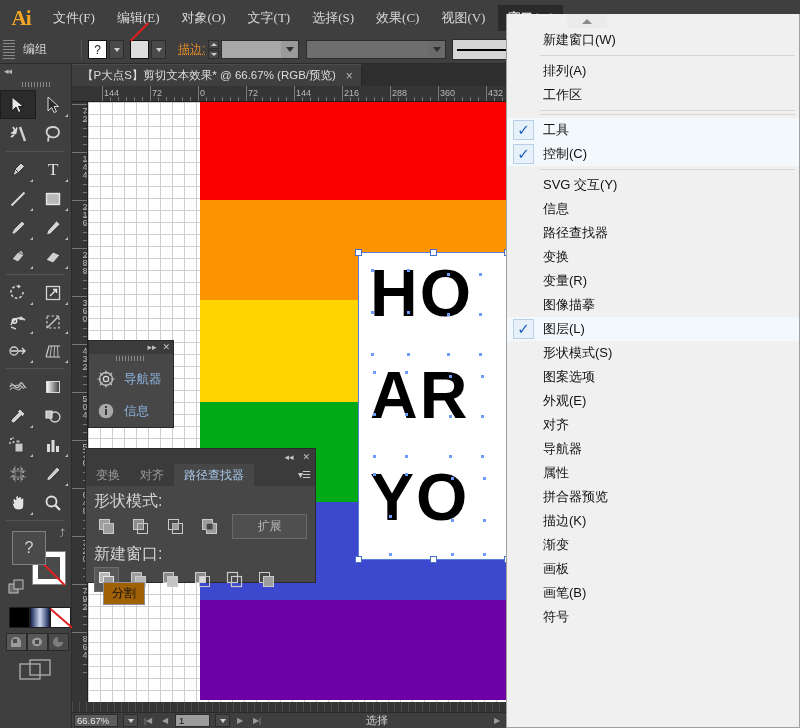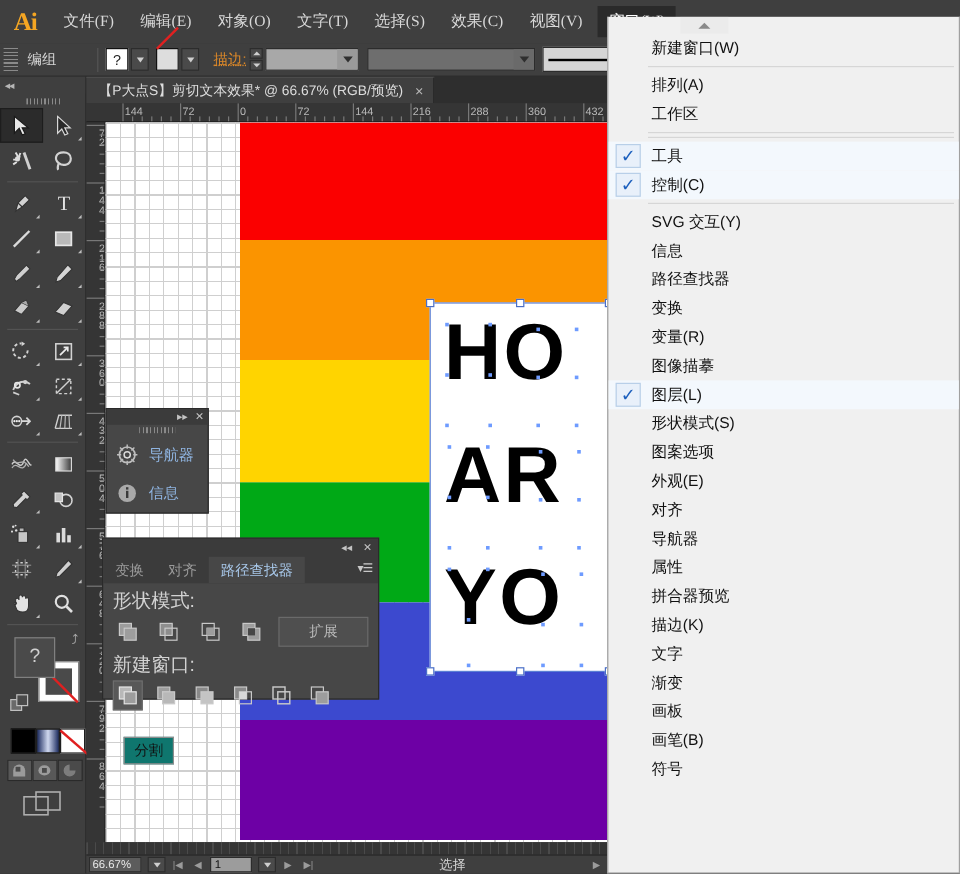--- a/index.html
+++ b/index.html
@@ -169,22 +169,22 @@
   .pf-tab{padding:0 10px;display:flex;align-items:center;color:#9a9a9a;font-size:12px;}
   .pf-tab.on{background:#474747;color:#a8c8ea;}
   .pf-menu{position:absolute;right:5px;top:5px;color:#c8c8c8;font-size:10px;letter-spacing:-1px;}
   .pf-sec{color:#d2d2d2;font-size:16px;margin:5px 0 2px 8px;}
   .pf-row{display:flex;align-items:center;padding-left:8px;gap:10px;}
   .pf-btn{width:25px;height:25px;display:flex;align-items:center;justify-content:center;}
   .pf-btn.on{background:#585858;border:1px solid #6d6d6d;}
   .pf-exp{margin-left:auto;margin-right:8px;width:76px;height:25px;background:#4f4f4f;
     border:1px solid #6a6a6a;color:#b8b8b8;font-size:12px;
     display:flex;align-items:center;justify-content:center;}
-  .tooltip{position:absolute;left:103px;top:582px;background:#0f766e;border:1px solid #8d8d8d;
-    padding:2px 8px;color:#111;font-size:12px;margin-top:32px;}
+  .tooltip{position:absolute;left:103px;top:582px;background:#a16207;border:1px solid #8d8d8d;
+    padding:2px 8px;color:#111;font-size:12px;}
 
   
   .statusbar{position:absolute;left:72px;top:702px;width:434px;height:26px;background:#3f3f3f;}
   .sb-scroll{height:11px;background:#353535;border-bottom:1px solid #2a2a2a;
     background-image:repeating-linear-gradient(to right,#4a4a4a 0 1px,#353535 1px 7px);}
   .sb-row{height:15px;display:flex;align-items:center;gap:3px;padding:0 2px;}
   .sb-zoom{width:44px;height:13px;background:#5c5c5c;border:1px solid #2c2c2c;
     color:#e6e6e6;font-size:9.5px;display:flex;align-items:center;padding-left:2px;}
   .sb-btn{width:14px;height:13px;display:flex;align-items:center;justify-content:center;
     color:#9b9b9b;font-size:8px;}
@@ -960,24 +960,20 @@
         <div class="wm-item">
           <span class="chk"></span>
           <span class="lbl">拼合器预览</span>
         </div>
         <div class="wm-item">
           <span class="chk"></span>
           <span class="lbl">描边(K)</span>
         </div>
         <div class="wm-item">
           <span class="chk"></span>
-          <span class="lbl">文字</span>
-        </div>
-        <div class="wm-item">
-          <span class="chk"></span>
           <span class="lbl">渐变</span>
         </div>
         <div class="wm-item">
           <span class="chk"></span>
           <span class="lbl">画板</span>
         </div>
         <div class="wm-item">
           <span class="chk"></span>
           <span class="lbl">画笔(B)</span>
         </div>

